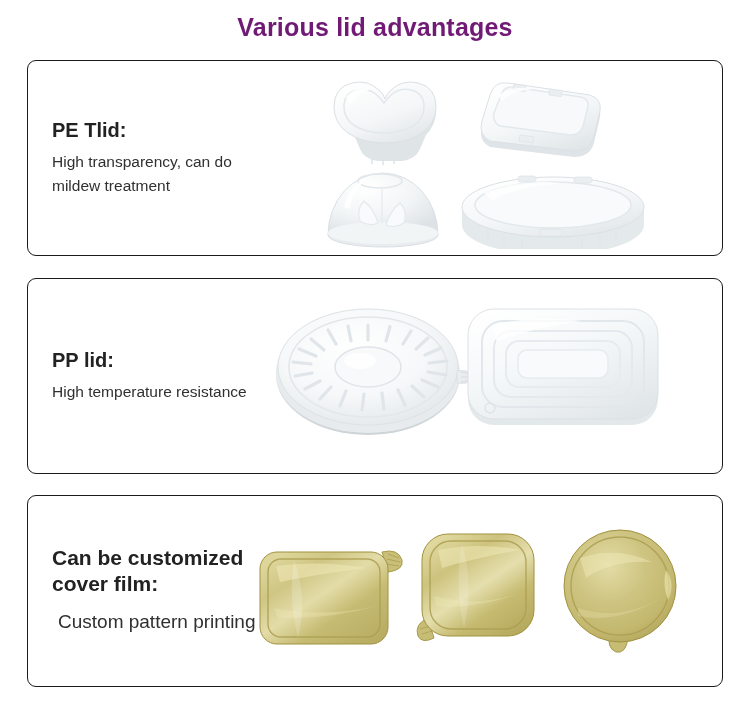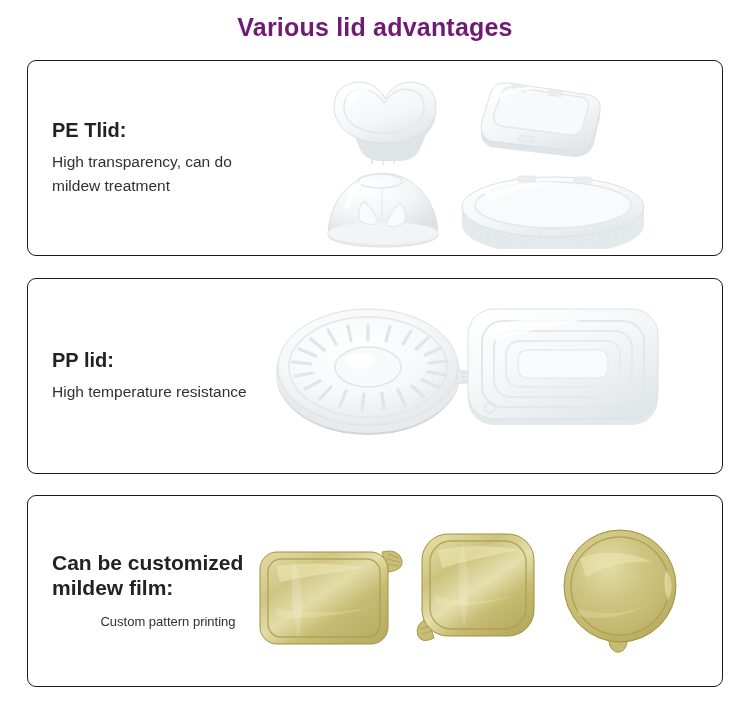--- a/index.html
+++ b/index.html
@@ -62,21 +62,21 @@
   }
 
   .card-sub {
     font-size: 15.5px;
     color: #303030;
     line-height: 1.55;
     white-space: pre-line;
   }
 
   .card-foil .card-heading { font-size: 21px; margin-bottom: 11px; }
-  .card-foil .card-sub { padding-left: 6px; font-size: 13px; text-align: center; }
+  .card-foil .card-sub { padding-left: 6px; font-size: 19px; }
 
   .art {
     position: relative;
     flex: 1 1 auto;
     height: 100%;
   }
   .art svg { display: block; }
 
   .art-item { position: absolute; }
 
@@ -314,21 +314,21 @@
           <circle cx="34" cy="117" r="5" fill="none" stroke="#dde3e7" stroke-width="1.4"></circle>
         </svg>
       </div>
 
     </div>
   </section>
 
   <section class="card card-foil">
     <div class="text-block">
       <div class="card-heading">Can be customized
-mildew film:</div>
+cover film:</div>
       <div class="card-sub">Custom pattern printing</div>
     </div>
 
     <div class="art">
 
       <div class="art-item foil-rect">
         <svg width="165" height="120" viewBox="0 0 165 120">
           <defs>
             <linearGradient id="goldRectG" x1="0.1" y1="0.1" x2="0.9" y2="0.95">
               <stop offset="0%" stop-color="#ddd59a"></stop>

